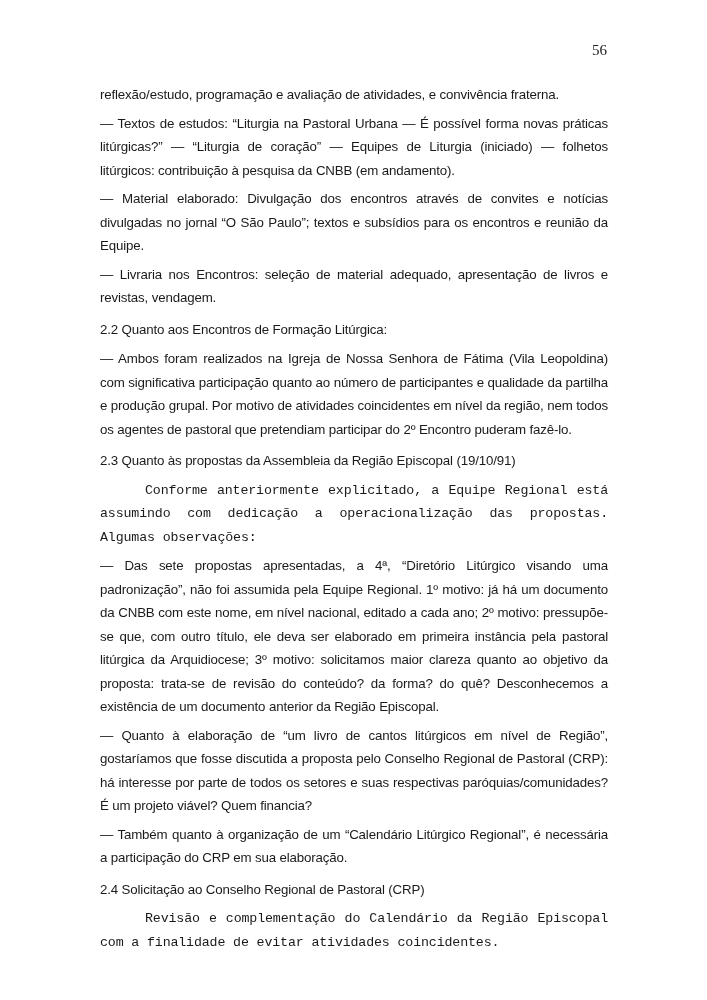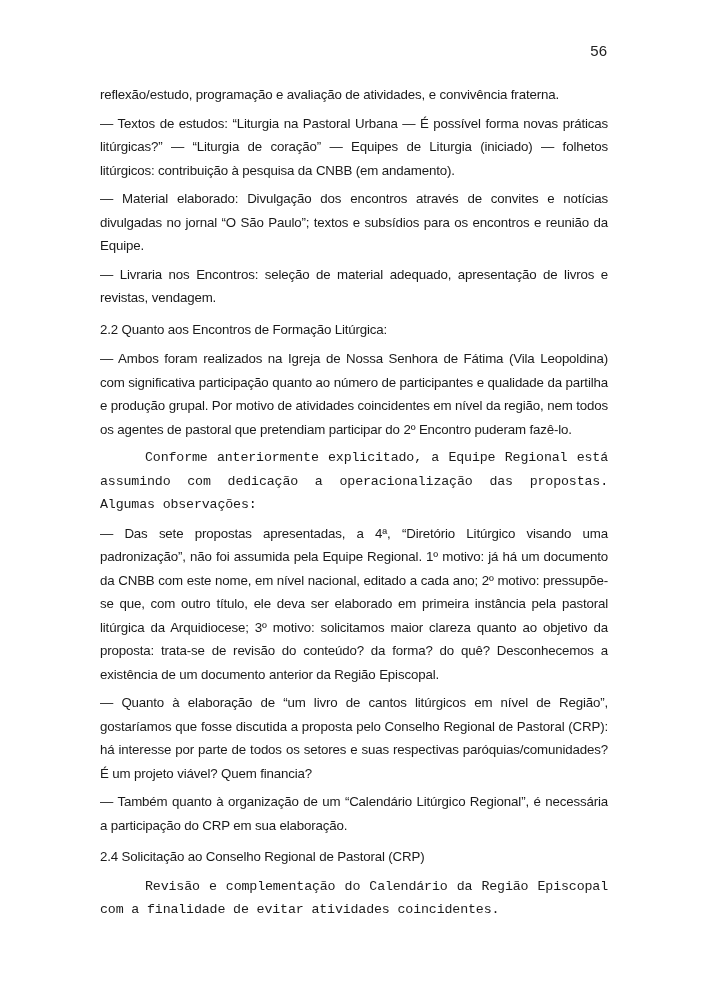--- a/index.html
+++ b/index.html
@@ -1,37 +1,38 @@
 <!DOCTYPE html>
 <html><head>
   <meta charset="utf-8">
   <style>
     html, body { margin: 0; padding: 0; background: #ffffff; }
     body { width: 707px; height: 1000px; position: relative; overflow: hidden;
            font-family: "Liberation Sans", sans-serif; color: #1a1a1a; }
     .page-number { position: absolute; top: 42px; right: 100px;
-                   font-family: Liberation Sans, sans-serif; font-size: 15px; color: #222; }
+                   font-family: Liberation Serif, serif; font-size: 15px; color: #222; }
     .content { position: absolute; left: 100px; top: 83px; width: 508px;
                font-size: 13.3px; line-height: 23.5px; letter-spacing: -0.15px; }
     .p { margin: 0 0 5px 0; text-align: justify; }
     .heading { margin: 8px 0 6px 0; }
     .indent { text-indent: 45px; font-family: Liberation Mono, monospace; }
     .lead-space { text-indent: 2px; }
   </style>
 </head>
 <body>
 
 <div class="page-number">56</div>
 
 <div class="content">
   <p class="p">reflexão/estudo, programação e avaliação de atividades, e convivência fraterna.</p>
   <p class="p">— Textos de estudos: “Liturgia na Pastoral Urbana — É possível forma novas práticas litúrgicas?” — “Liturgia de coração” —  Equipes de Liturgia (iniciado) — folhetos litúrgicos: contribuição à pesquisa da CNBB (em andamento).</p>
   <p class="p">— Material elaborado: Divulgação dos encontros através de convites e notícias divulgadas no jornal “O São Paulo”; textos e subsídios para os encontros e reunião da Equipe.</p>
   <p class="p">— Livraria nos Encontros: seleção de material adequado, apresentação de livros e revistas, vendagem.</p>
   <p class="p heading">2.2 Quanto aos Encontros de Formação Litúrgica:</p>
   <p class="p">— Ambos foram realizados na Igreja de Nossa Senhora de Fátima (Vila Leopoldina) com significativa participação quanto ao número de participantes e qualidade da partilha e produção grupal. Por motivo de atividades coincidentes em nível da região, nem todos os agentes de pastoral que pretendiam participar do 2º Encontro puderam fazê-lo.</p>
+  <p class="p heading">2.3 Quanto às propostas da Assembleia da Região Episcopal (19/10/91)</p>
   <p class="p indent">Conforme anteriormente explicitado, a Equipe Regional está assumindo com dedicação a operacionalização das propostas. Algumas observações:</p>
   <p class="p">— Das sete propostas apresentadas, a 4ª, “Diretório Litúrgico visando uma padronização”, não foi assumida pela Equipe Regional. 1º motivo: já há um documento da CNBB com este nome, em nível nacional, editado a cada ano; 2º motivo: pressupõe-se que, com outro título, ele deva ser elaborado em primeira instância pela pastoral litúrgica da Arquidiocese; 3º motivo: solicitamos maior clareza quanto ao objetivo da proposta: trata-se de revisão do conteúdo? da forma? do quê? Desconhecemos a existência de um documento anterior da Região Episcopal.</p>
   <p class="p">— Quanto à elaboração de “um livro de cantos litúrgicos em nível de Região”, gostaríamos que fosse discutida a proposta pelo Conselho Regional de Pastoral (CRP): há interesse por parte de todos os setores e suas respectivas paróquias/comunidades? É um projeto viável? Quem financia?</p>
   <p class="p">— Também quanto à organização de um “Calendário Litúrgico Regional”, é necessária a participação do CRP em sua elaboração.</p>
   <p class="p heading">2.4 Solicitação ao Conselho Regional de Pastoral (CRP)</p>
   <p class="p indent">Revisão e complementação do Calendário da Região Episcopal com a finalidade de evitar atividades coincidentes.</p>
 </div>
 
 </body></html>

